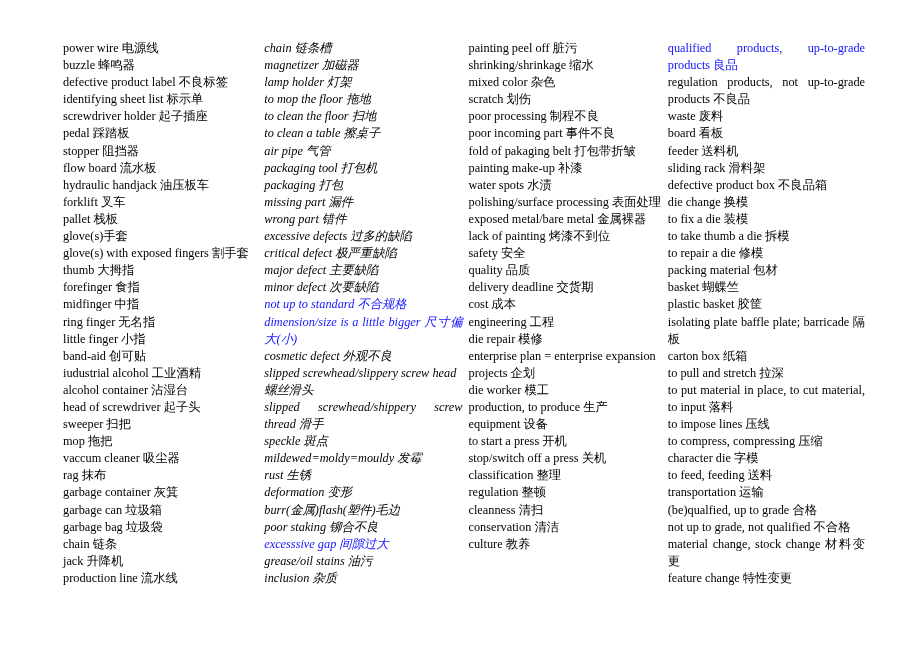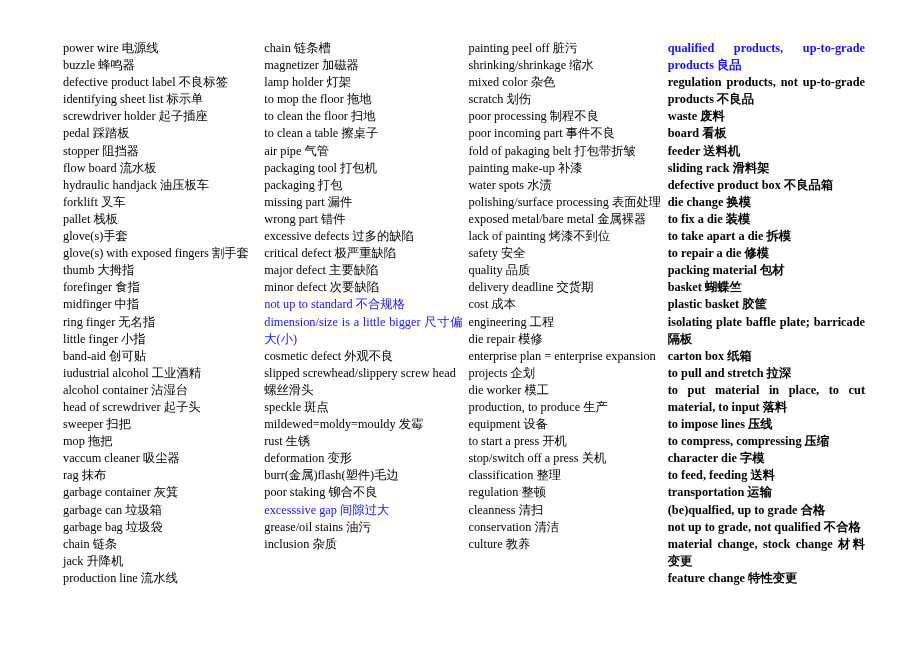--- a/index.html
+++ b/index.html
@@ -25,23 +25,23 @@
   .columns {
     display: flex;
     flex-direction: row;
     align-items: flex-start;
     gap: 0;
   }
   .column {
     box-sizing: border-box;
   }
   .col-1 { width: 202px; padding-right: 6px; }
-  .col-2 { width: 205px; padding-right: 6px; }
+  .col-2 { width: 205px; padding-right: 6px; font-style: italic; }
   .col-3 { width: 200px; padding-right: 6px; }
-  .col-4 { width: 198px; padding-right: 0; font-weight: bold; }
+  .col-4 { width: 198px; padding-right: 0; }
 
   .entry {
     font-size: 12.3px;
     line-height: 17.1px;
     margin: 0;
     padding: 0;
     text-align: left;
     word-spacing: normal;
     white-space: normal;
   }
@@ -107,20 +107,21 @@
         <p class="entry">missing part 漏件</p>
         <p class="entry">wrong part 错件</p>
         <p class="entry">excessive defects 过多的缺陷</p>
         <p class="entry">critical defect 极严重缺陷</p>
         <p class="entry">major defect 主要缺陷</p>
         <p class="entry">minor defect 次要缺陷</p>
         <p class="entry blue">not up to standard 不合规格</p>
         <p class="entry justify blue">dimension/size is a little bigger 尺寸偏大(小)</p>
         <p class="entry">cosmetic defect 外观不良</p>
         <p class="entry">slipped screwhead/slippery screw head 螺丝滑头</p>
+        <p class="entry justify">slipped    screwhead/shippery    screw thread 滑手</p>
         <p class="entry">speckle 斑点</p>
         <p class="entry">mildewed=moldy=mouldy 发霉</p>
         <p class="entry">rust 生锈</p>
         <p class="entry">deformation 变形</p>
         <p class="entry">burr(金属)flash(塑件)毛边</p>
         <p class="entry">poor staking 铆合不良</p>
         <p class="entry blue">excesssive gap 间隙过大</p>
         <p class="entry">grease/oil stains 油污</p>
         <p class="entry">inclusion 杂质</p>
       </div>
@@ -159,21 +160,21 @@
     <div class="column col-4">
         <p class="entry justify blue">qualified products, up-to-grade products 良品</p>
         <p class="entry justify">regulation products, not up-to-grade products 不良品</p>
         <p class="entry">waste 废料</p>
         <p class="entry">board 看板</p>
         <p class="entry">feeder 送料机</p>
         <p class="entry">sliding rack 滑料架</p>
         <p class="entry">defective product box 不良品箱</p>
         <p class="entry">die change  换模</p>
         <p class="entry">to fix a die 装模</p>
-        <p class="entry">to take apart a die 拆模</p>
+        <p class="entry">to take thumb a die 拆模</p>
         <p class="entry">to repair a die 修模</p>
         <p class="entry">packing material 包材</p>
         <p class="entry">basket 蝴蝶竺</p>
         <p class="entry">plastic basket 胶筐</p>
         <p class="entry justify">isolating plate baffle plate; barricade 隔板</p>
         <p class="entry">carton box 纸箱</p>
         <p class="entry">to pull and stretch 拉深</p>
         <p class="entry justify">to put material in place, to cut material, to input 落料</p>
         <p class="entry">to impose lines 压线</p>
         <p class="entry">to compress, compressing 压缩</p>

